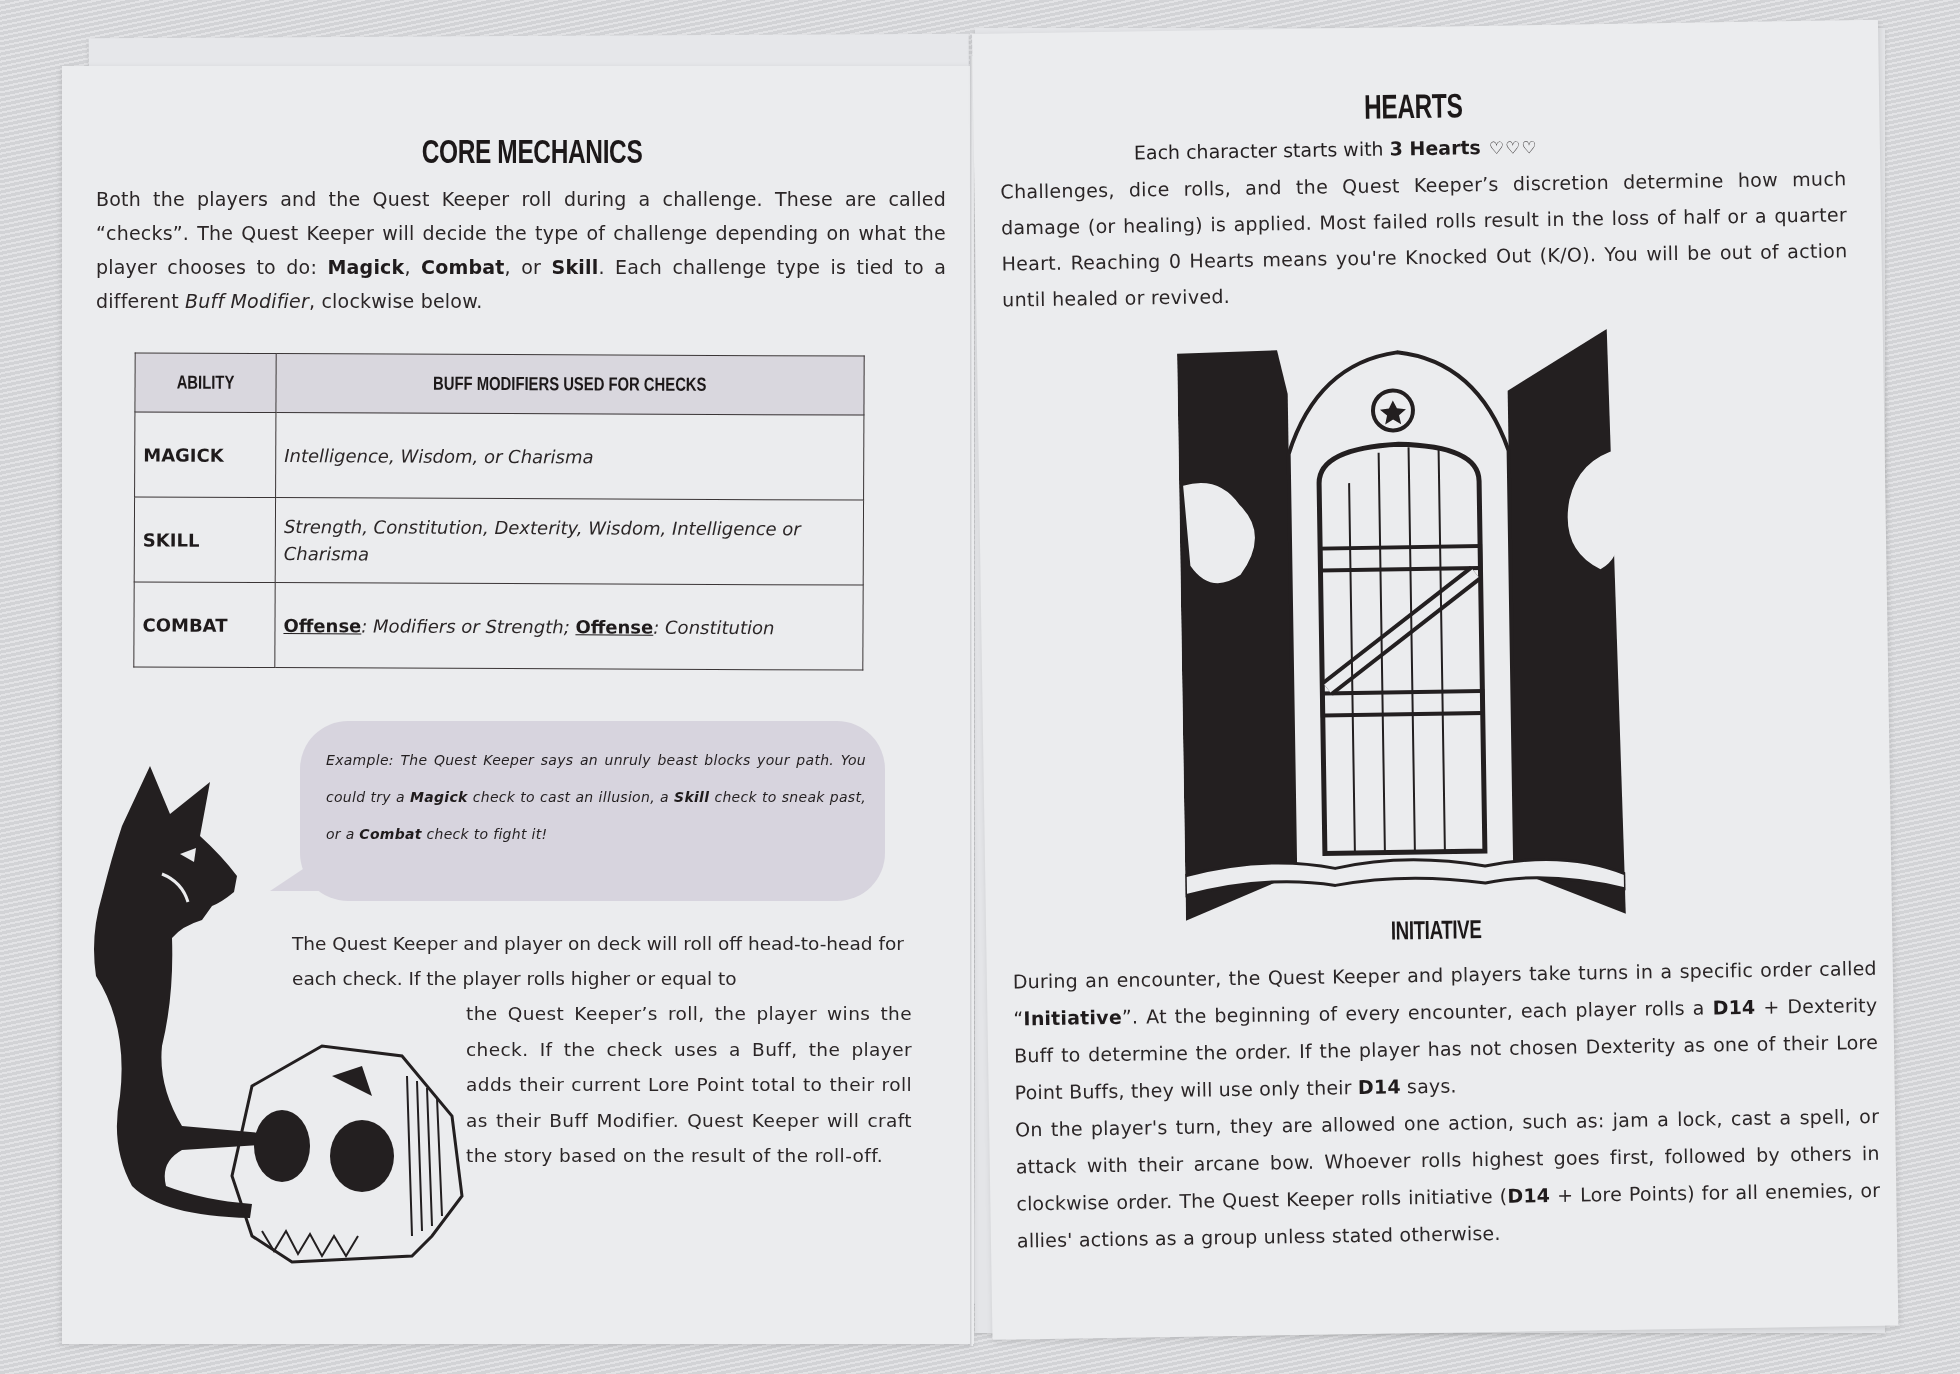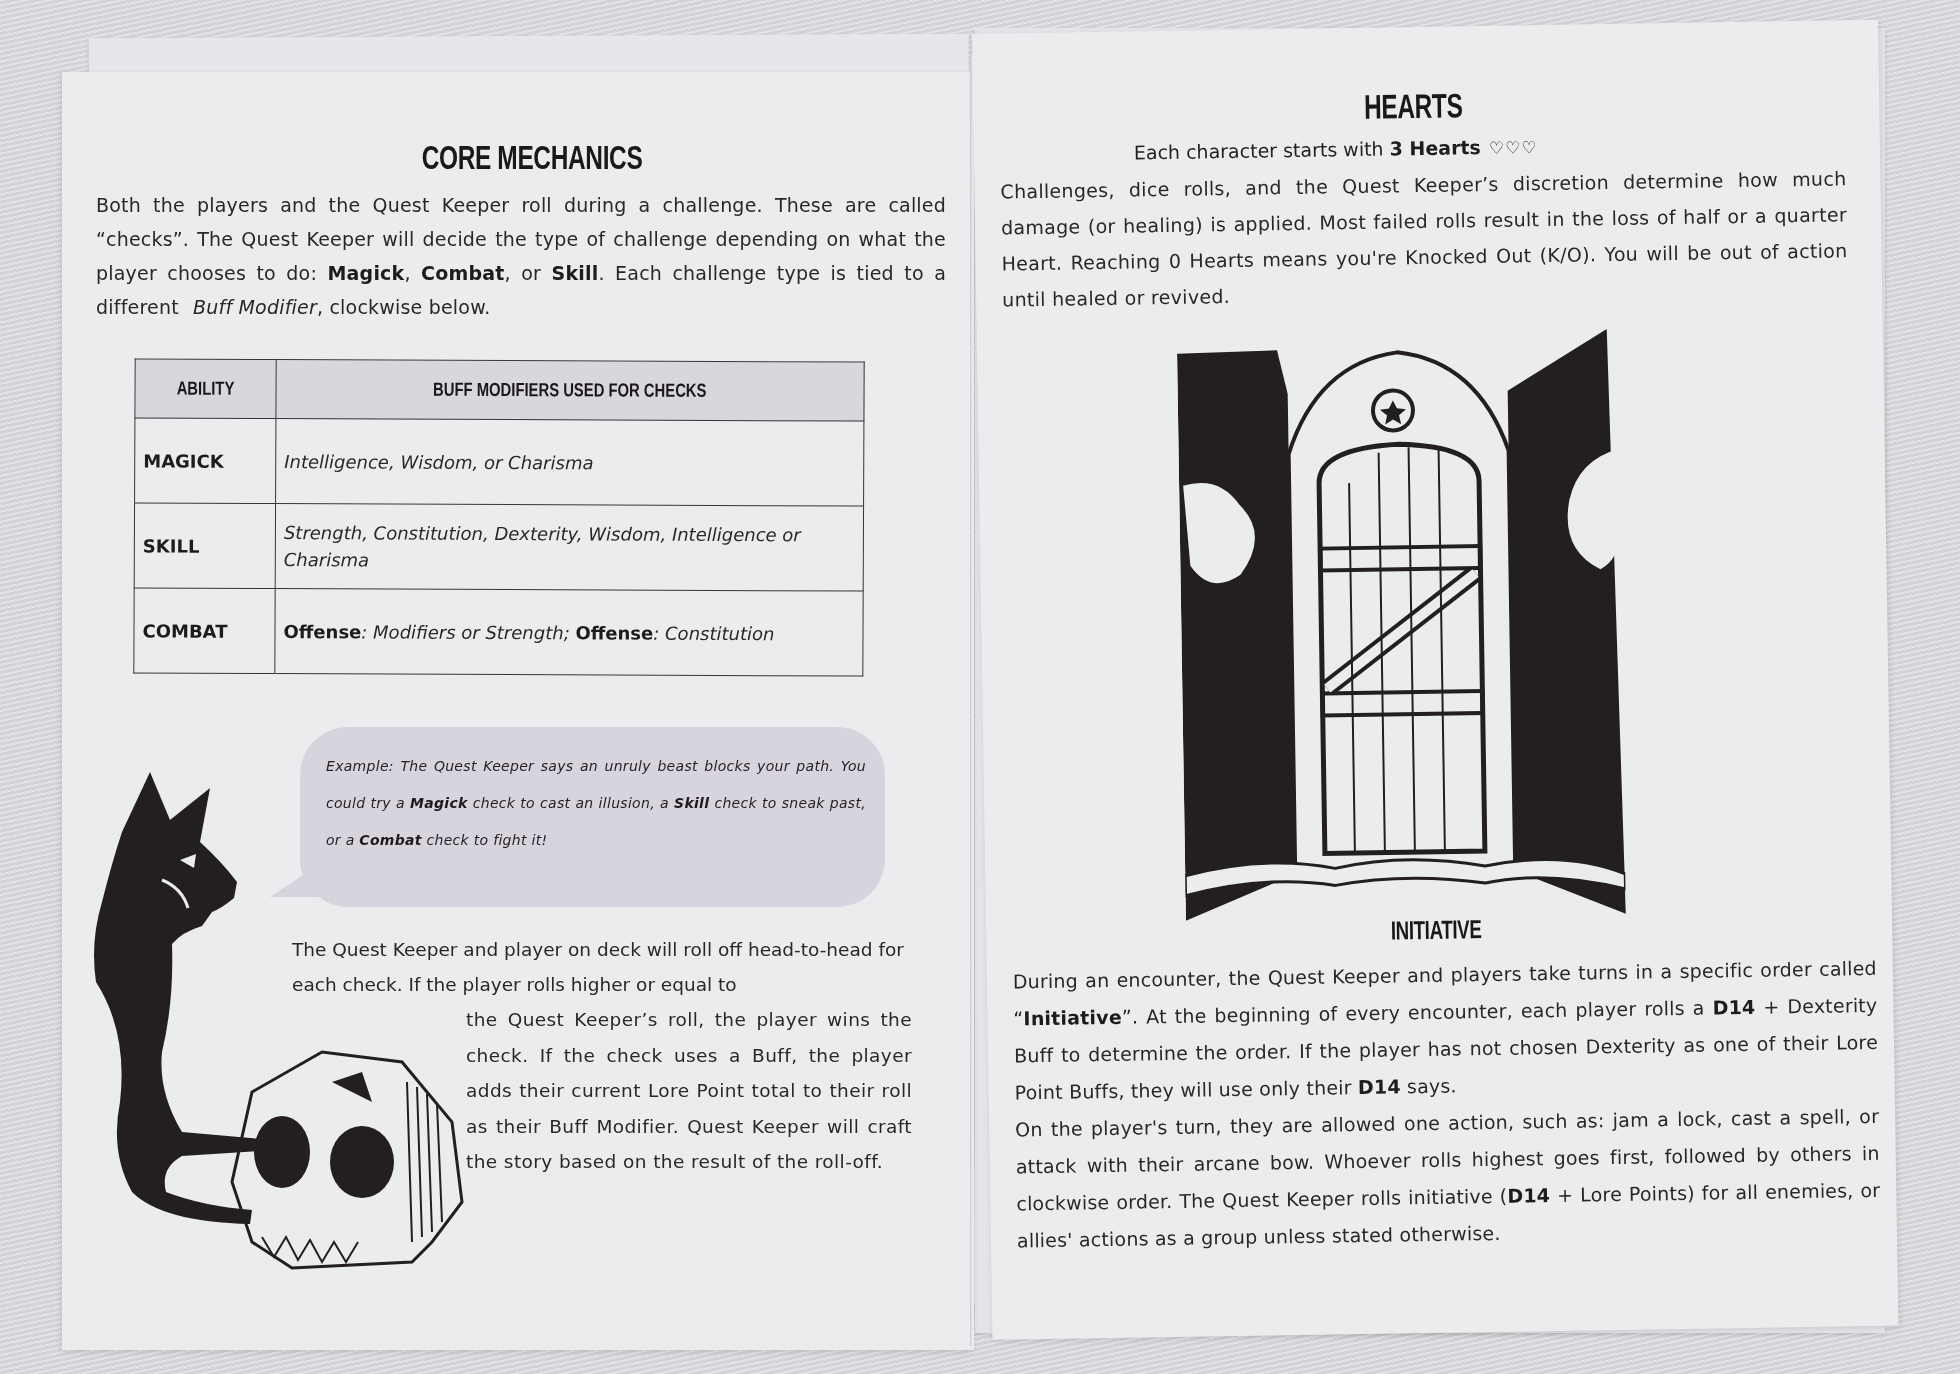--- a/index.html
+++ b/index.html
@@ -22,21 +22,21 @@
     .stack-right {
       position: absolute; left: 975px; top: 28px; width: 910px; height: 1305px;
       background: #e4e5e8; box-shadow: 0 2px 4px rgba(0,0,0,0.12);
     }
     .page {
       position: absolute;
       background: #ebecee;
       box-sizing: border-box;
     }
     .page-left {
-      left: 62px; top: 72px; width: 912px; height: 1278px;
+      left: 62px; top: 66px; width: 912px; height: 1278px;
       box-shadow: -1px 2px 6px rgba(0,0,0,0.12);
     }
     .page-right {
       left: 972px; top: 34px; width: 906px; height: 1306px;
       box-shadow: 1px 2px 6px rgba(0,0,0,0.12);
       transform: rotate(-0.9deg);
       transform-origin: 0 0;
     }
     .spine {
       position: absolute; left: 970px; top: 56px; width: 3px; height: 1290px;
@@ -55,21 +55,21 @@
     .heading .big { font-size: 34px; }
     .heading .small { font-size: 26px; }
     .body-text {
       font-family: "DejaVu Sans", sans-serif;
       font-size: 19px;
       line-height: 34px;
       color: #2b2627;
       text-align: justify;
     }
     b { font-weight: 700; color: #1f1b1c; }
-    i { font-style: italic; margin-left: 8px; }
+    i { font-style: italic; }
 
     
     .core-title { position: absolute; left: 260px; top: 66px; width: 420px; }
     .core-intro { position: absolute; left: 34px; top: 116px; width: 850px; letter-spacing: 0.2px; }
 
     .ability-table {
       position: absolute; left: 72px; top: 288px; width: 730px;
       border-collapse: collapse;
       border: 1.5px solid #3a3536;
       transform: rotate(0.25deg);
@@ -89,21 +89,21 @@
       border: 1.5px solid #3a3536;
       height: 84px;
       font-size: 18px;
       line-height: 27px;
       vertical-align: middle;
       padding: 0 8px;
       color: #2b2627;
     }
     .ability-table td.ability { width: 124px; font-weight: 700; font-size: 18px; color: #1f1b1c; }
     .ability-table td.mods { font-style: italic; }
-    .ability-table td.mods b { font-style: normal; }
+    .ability-table td.mods b { font-style: normal; text-decoration: underline; }
 
     .cat {
       position: absolute; left: 0px; top: 640px; width: 250px; height: 520px;
     }
     .skull { position: absolute; left: 150px; top: 960px; width: 260px; height: 240px; }
 
     .bubble {
       position: absolute; left: 238px; top: 655px; width: 585px; height: 180px;
       background: #d7d4de;
       border-radius: 48px;

